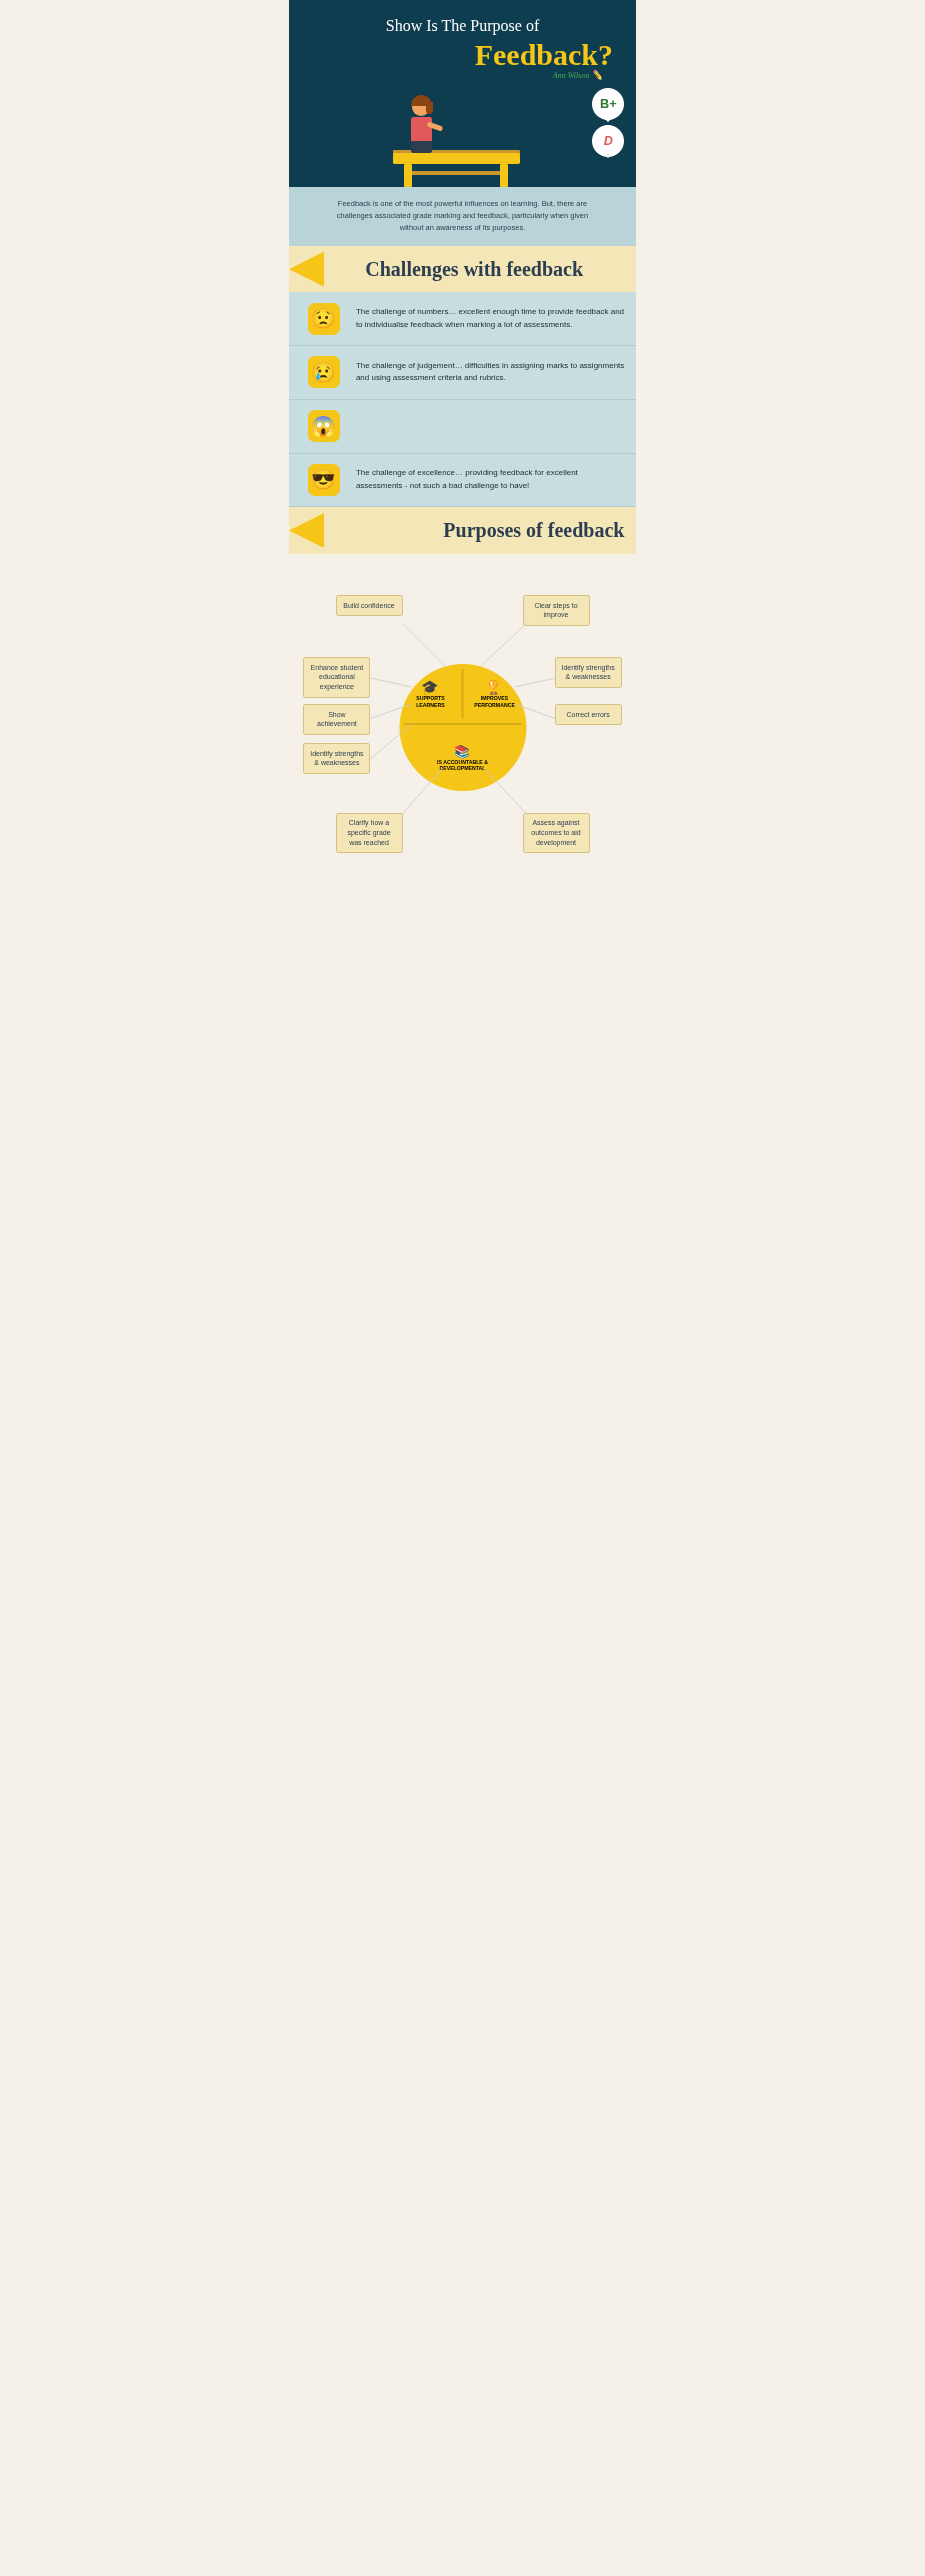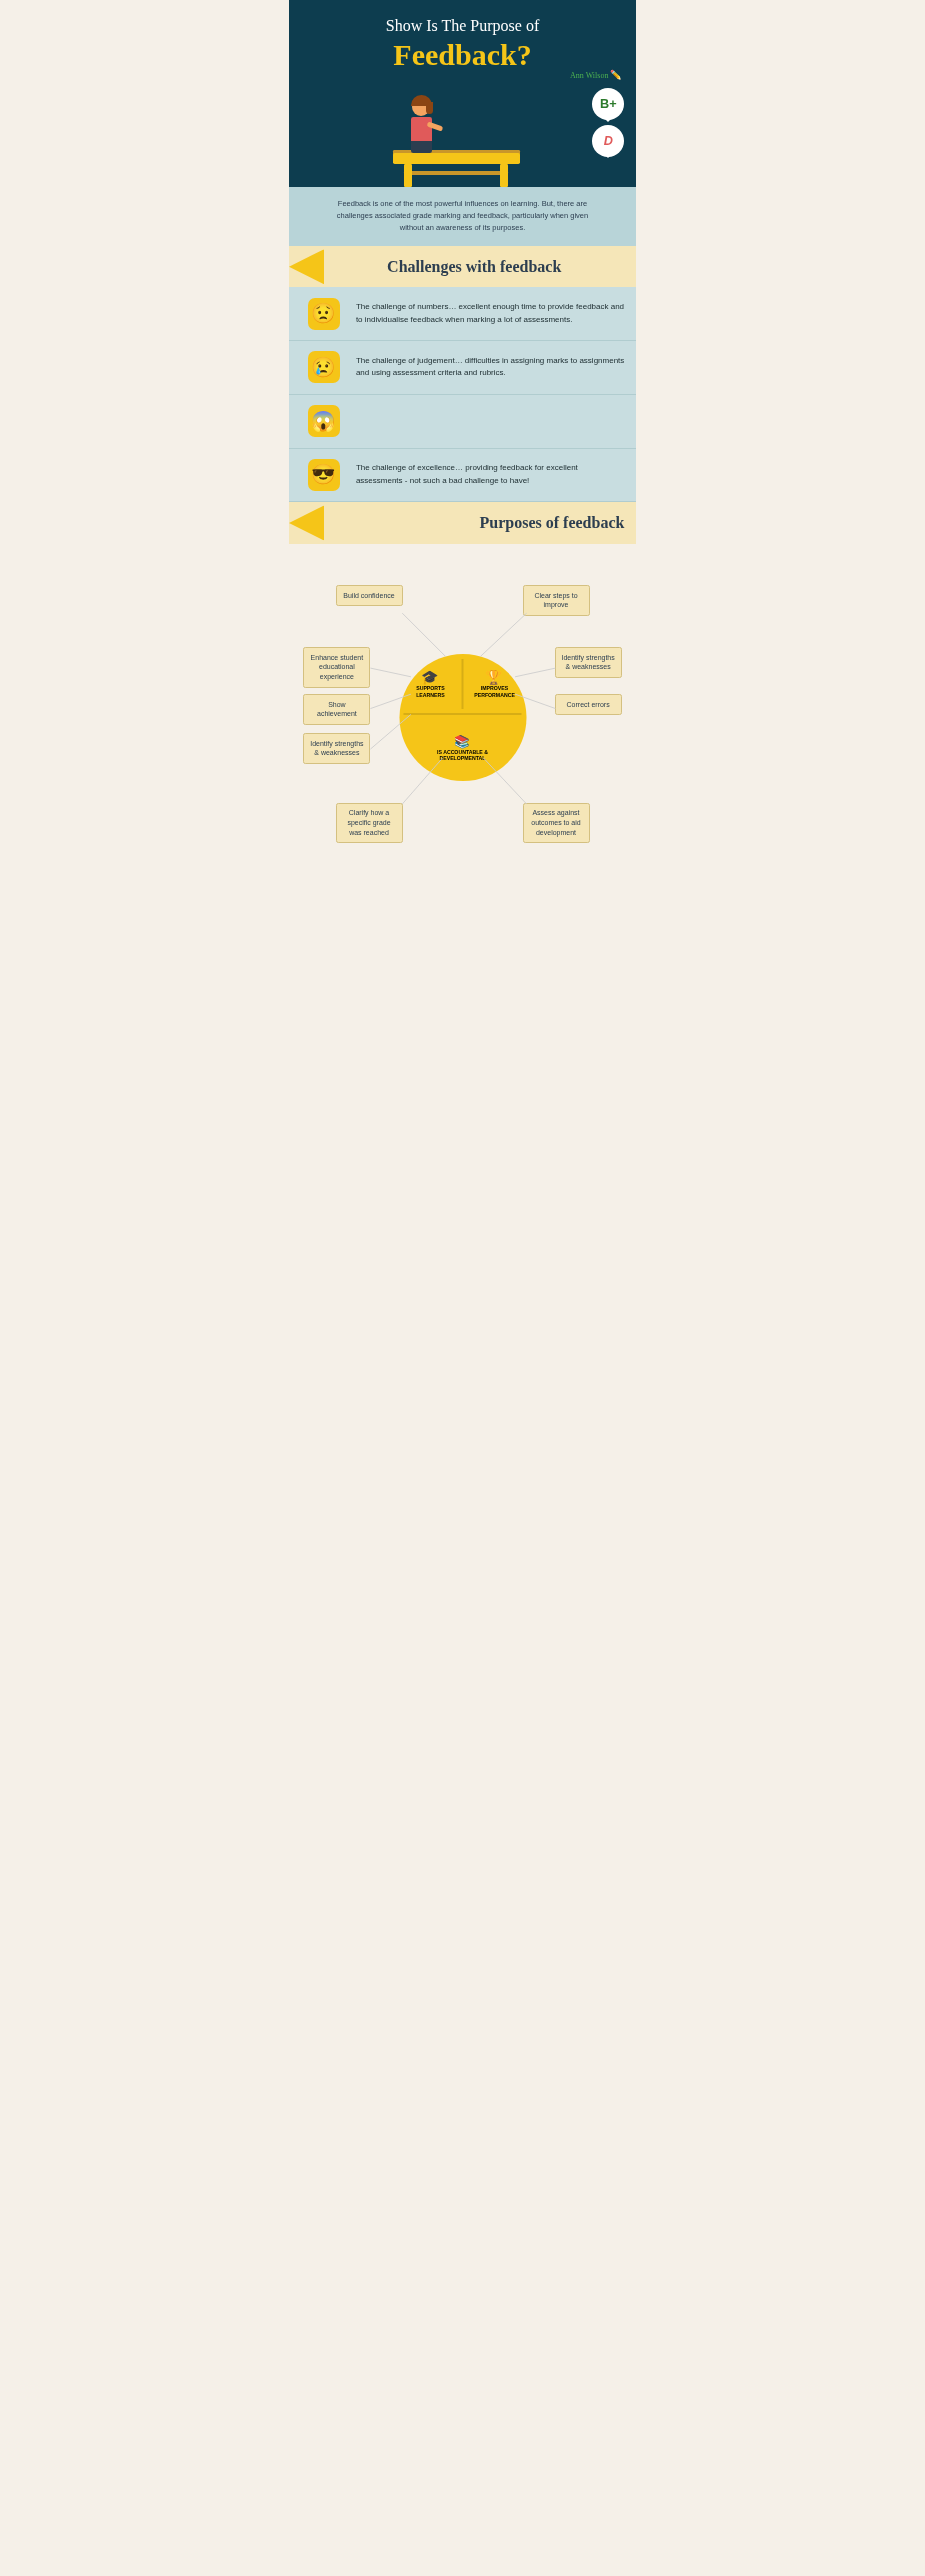--- a/index.html
+++ b/index.html
@@ -23,27 +23,29 @@
       font-weight: normal;
       margin-bottom: 2.3px;
       font-family: Georgia, serif;
     }
     .header-title-main {
       color: #f5c518;
       font-size: 30px;
       font-weight: bold;
       font-family: Georgia, serif;
       line-height: 1.1;
+      text-align: right;
     }
     .author-credit {
       position: absolute;
-      right: 14px;
+      right: 33px;
       top: 69px;
       color: #4caf50;
       font-size: 8px;
+      font-style: italic;
       font-family: 'Comic Sans MS', cursive;
       margin-left: 48px;
     }
     .pencil-icon {
       color: #f5c518;
       font-size: 9.3px;
     }
 
     
     .illustration-section {
@@ -223,21 +225,21 @@
       position: absolute;
       left: 0;
       top: 50%;
       transform: translateY(-50%);
       width: 35px;
       height: 35px;
       background: #f5c518;
       clip-path: polygon(0 50%, 100% 0, 100% 100%);
     }
     .section-title {
-      font-size: 16px;
+      font-size: 20px;
       font-weight: bold;
       color: #2c3e50;
       font-family: Georgia, serif;
     }
 
     .challenges-body {
       background: #c8dde0;
     }
     .challenge-row {
       display: flex;

